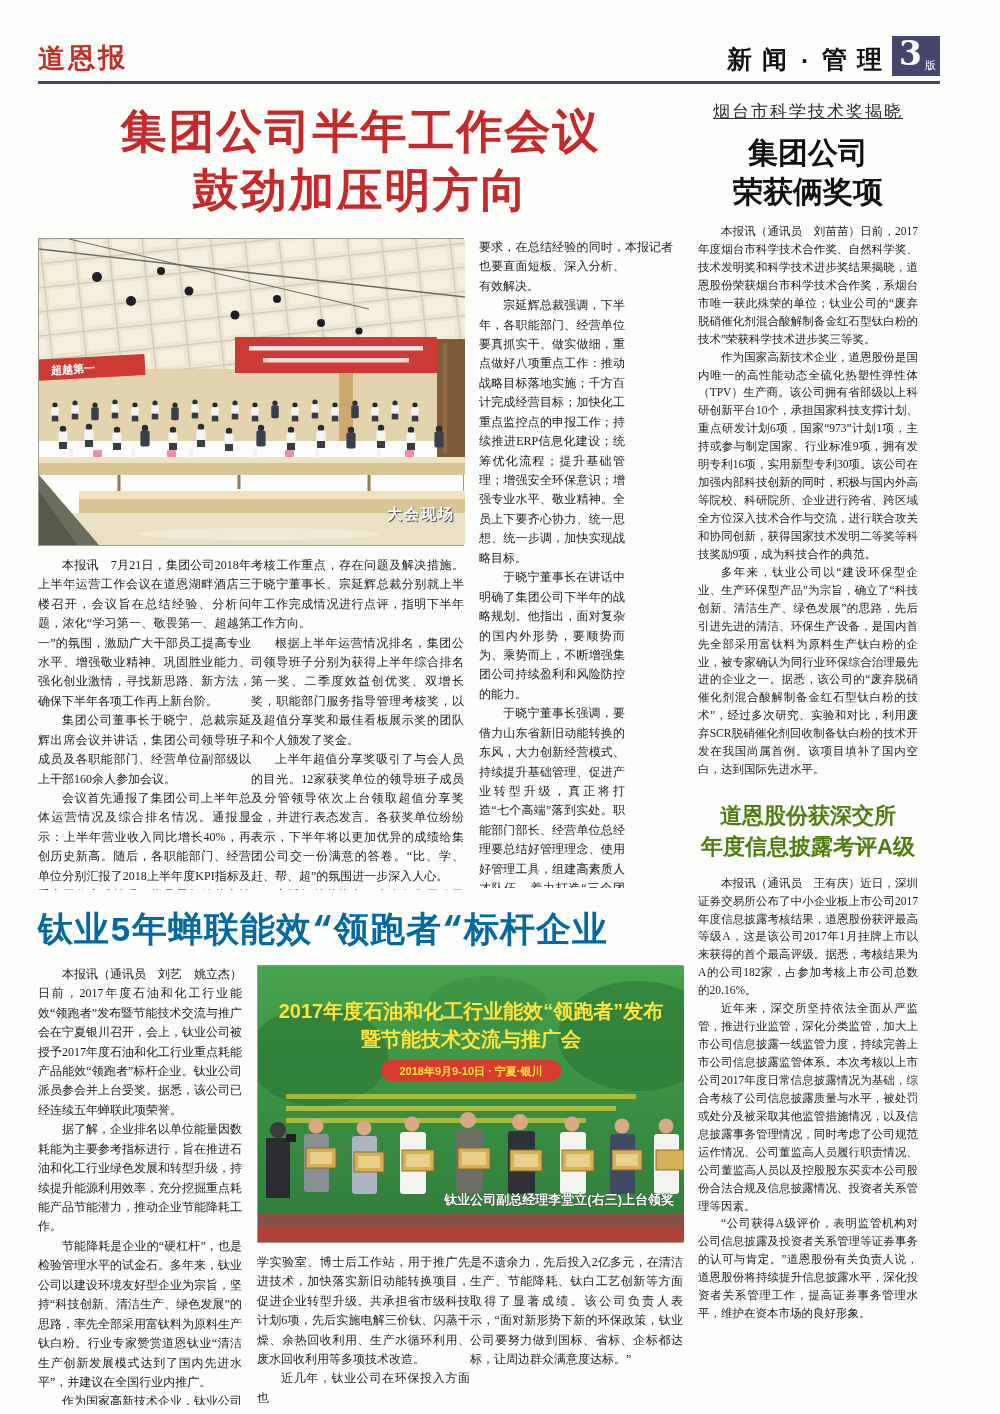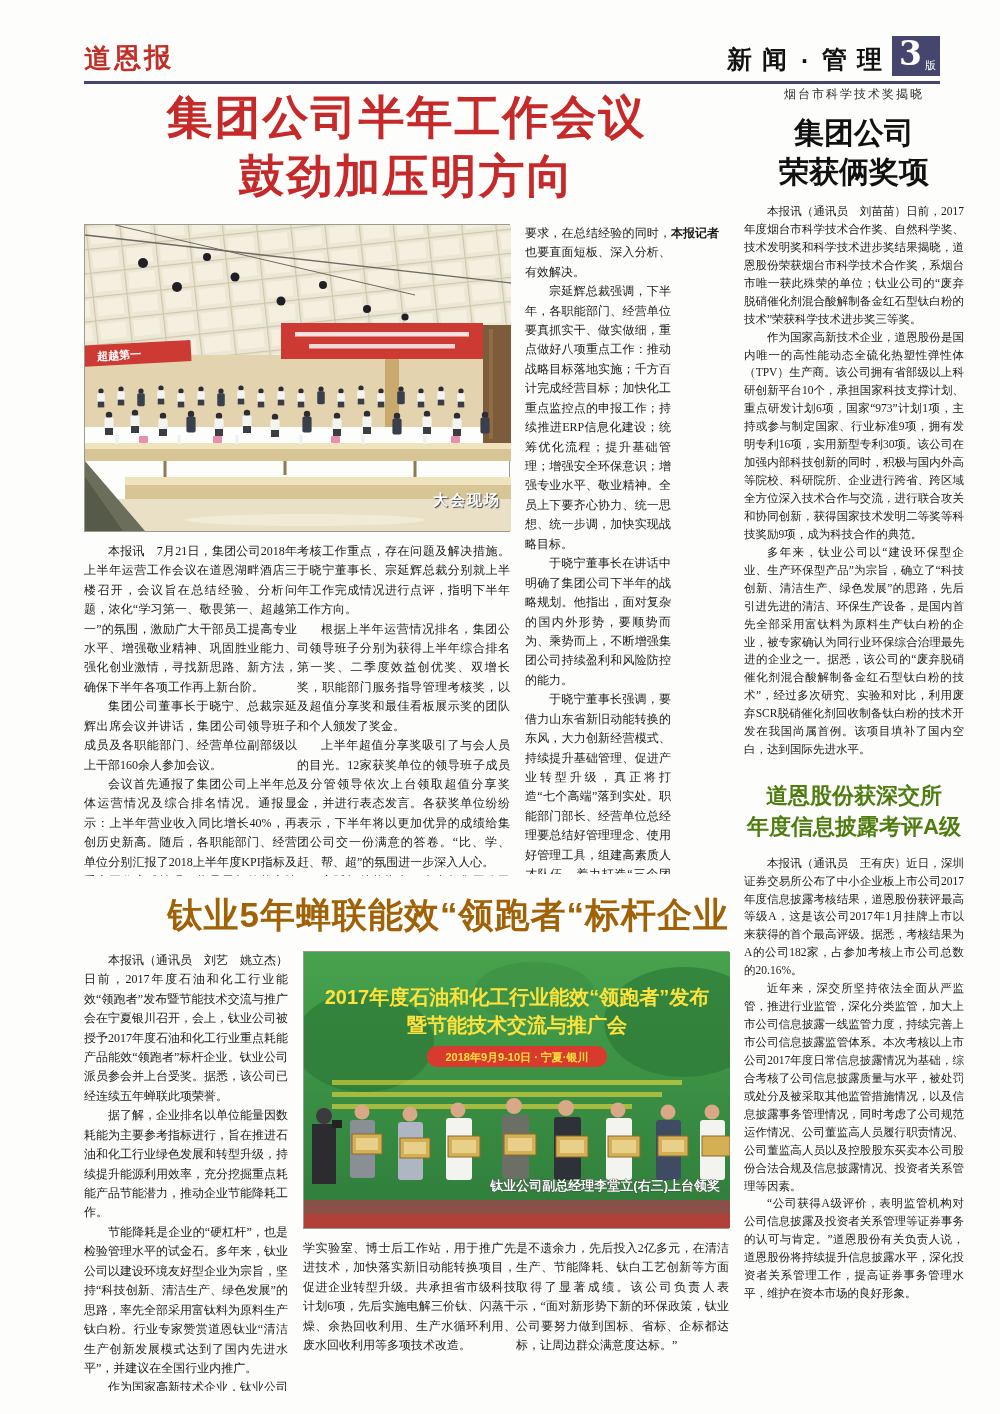--- a/index.html
+++ b/index.html
@@ -1,57 +1,57 @@
 <!DOCTYPE html>
 <html><head>
 <meta charset="utf-8">
 <style>
   html,body{margin:0;padding:0;width:1000px;height:1414px;overflow:hidden;background:#fdfdfb;}
-  .page{position:relative;width:1000px;height:1232px;box-sizing:border-box;padding:30px 60px 0 84px;
+  .page{position:relative;width:1000px;height:1232px;box-sizing:border-box;padding:30px 60px 0 38px;
         font-family:"Liberation Serif","DejaVu Serif",serif;color:#1b1b1b;}
   
   .hdr{display:flex;align-items:flex-end;height:46px;}
   .logo{font-family:"DejaVu Serif",serif;font-weight:900;font-size:27px;color:#c03028;
         letter-spacing:3px;transform:rotate(-1deg);}
   .sect{flex:1;text-align:right;font-family:Liberation Mono, monospace;font-weight:900;
         font-size:25px;letter-spacing:10px;color:#111;}
   .pagebox{width:48px;height:40px;background:#45456d;color:#fff;position:relative;flex:0 0 auto;}
   .pagebox .num{position:absolute;left:7px;top:-2px;font-family:"DejaVu Serif",serif;font-size:33px;font-weight:700;}
   .pagebox .lbl{position:absolute;right:4px;bottom:3px;font-size:11px;}
   .rule{height:3px;background:#45456d;margin-top:5px;}
   
-  .main{display:flex;gap:15px;}
+  .main{display:flex;margin-top:14px;gap:15px;}
   .leftregion{width:645px;flex:0 0 auto;}
   .rail{width:220px;flex:0 0 auto;height:1292px;overflow:hidden;}
   
   .mainhead{margin:4px 0 18px 0;text-align:center;font-family:"Liberation Sans",sans-serif;
             font-weight:900;font-size:46px;line-height:1.28;color:#c5292a;letter-spacing:2px;}
   .topbody{display:flex;gap:15px;}
   .lefttwo{width:426px;flex:0 0 aupx;}
   .photo{position:relative;border:1px solid #9a9a8e;line-height:0;}
   .photo svg{display:block;}
   .wm{position:absolute;right:8px;bottom:24px;font-family:"Liberation Sans",sans-serif;font-weight:900;
       font-size:15px;color:#fff;text-shadow:1px 1px 1px #444;letter-spacing:2px;line-height:1;}
   .twocols{display:flex;margin-top:10px;height:334px;overflow:hidden;}
   .tcol{flex:1;overflow:hidden;}
   .col3wrap{width:204px;flex:0 0 auto;display:flex;flex-direction:row;height:650px;}
   .col3list{flex:1;overflow:hidden;}
-  .byline{text-align:center;padding-right:10px;font-weight:700;}
+  .byline{text-align:center;padding-right:10px;font-weight:400;}
   .bodytext{font-size:12px;line-height:1.62;text-align:justify;}
   .para{margin:0;text-indent:2em;}
   .flush{text-indent:0;}
   
-  .bothead{margin:16px 0 12px 0;text-align:right;font-family:Liberation Sans, sans-serif;
-           font-weight:900;font-size:35px;color:#a16207;letter-spacing:1px;}
+  .bothead{margin:16px 0 12px 0;text-align:left;font-family:Liberation Mono, monospace;
+           font-weight:900;font-size:35px;color:#0369a1;letter-spacing:1px;}
   .botbody{display:flex;gap:15px;}
   .bcol1{width:204px;flex:0 0 auto;height:440px;overflow:hidden;}
   .botright{width:426px;flex:0 0 auto;}
   .botcols{display:flex;margin-top:10px;height:150px;overflow:hidden;}
   
-  .kicker{text-align:center;font-size:12px;color:#2e2e2e;letter-spacing:2px;margin:2px 0 10px 0;}
+  .kicker{text-align:center;font-size:17px;color:#2e2e2e;letter-spacing:2px;margin:2px 0 10px 0;text-decoration:underline;}
   .railhead1{text-align:center;font-family:"Liberation Sans",sans-serif;font-weight:900;
              font-size:30px;line-height:1.3;color:#111;margin-bottom:12px;}
   .railhead2{text-align:center;font-family:"Liberation Sans",sans-serif;font-weight:900;
              font-size:22px;line-height:1.4;color:#4d7c0f;margin:22px 0 12px 0;}
   .railtext{font-size:11.5px;line-height:1.56;text-align:justify;}
 </style>
 </head>
 <body>
 
 <div class="page">
@@ -318,20 +318,21 @@
               <text x="416" y="238" text-anchor="end" font-family="Liberation Sans,sans-serif" font-weight="900" font-size="13" fill="#ffffff" stroke="#333" stroke-width="0.6" paint-order="stroke">钛业公司副总经理李堂立(右三)上台领奖</text>
 
               <rect x="0" y="248" width="426" height="14" fill="#8a5048"></rect>
               <rect x="0" y="262" width="426" height="14" fill="#b04038"></rect>
             </svg>
           </figure>
 
           <div class="botcols bodytext">
             <div class="tcol">
                 <p class="para flush">学实验室、博士后工作站，用于推广先进技术，加快落实新旧动能转换项目，促进企业转型升级。共承担省市级科技计划6项，先后实施电解三价钛、闪蒸干燥、余热回收利用、生产水循环利用、废水回收利用等多项技术改造。</p>
+                <p class="para">近几年，钛业公司在环保投入方面也</p>
               </div>
             <div class="tcol">
                 <p class="para flush">是不遗余力，先后投入2亿多元，在清洁生产、节能降耗、钛白工艺创新等方面取得了显著成绩。该公司负责人表示，“面对新形势下新的环保政策，钛业公司要努力做到国标、省标、企标都达标，让周边群众满意度达标。”</p>
               </div>
           </div>
         </div>
       </div>
     </div>
 
     <div class="rail">

